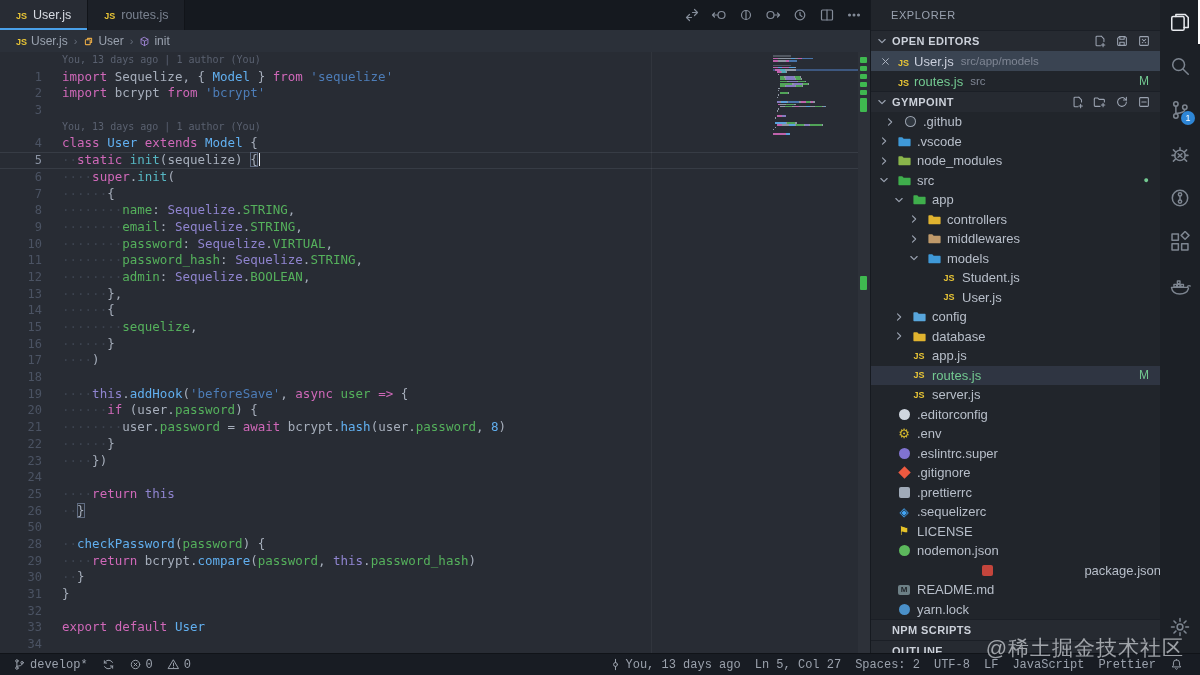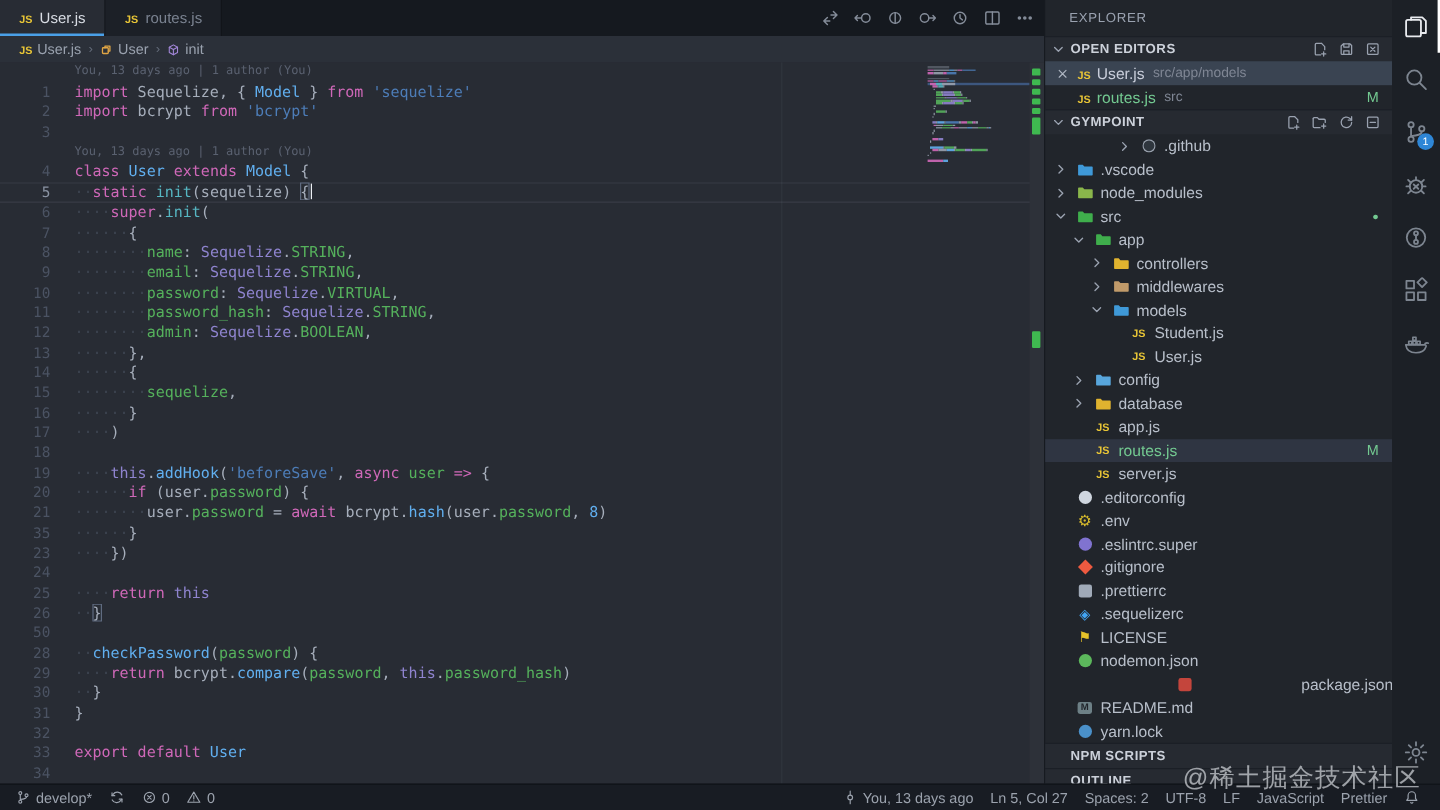--- a/index.html
+++ b/index.html
@@ -70,21 +70,21 @@
   #activity{position:absolute;left:1160px;top:0;width:40px;height:653px;background:#1c2026;}
   .actitem{height:44px;display:flex;align-items:center;justify-content:center;color:#7d8590;position:relative;}
   .actitem.active{color:#e8eaee;box-shadow:inset -2px 0 0 #fff;}
   .actbadge{position:absolute;right:5px;bottom:7px;min-width:14px;height:14px;border-radius:8px;
             background:#2e86d6;color:#fff;font-size:9px;display:flex;align-items:center;justify-content:center;}
   #actbottom{position:absolute;left:0;bottom:4px;width:40px;}
   
   #statusbar{position:absolute;left:0;bottom:0;width:1200px;height:22px;background:#181c23;
              border-top:1px solid #101318;display:flex;align-items:center;justify-content:space-between;
              font-size:12px;color:#9ba2ad;padding:0;box-sizing:border-box;}
-  .sbgroup{display:flex;align-items:center;height:100%;}
+  .sbgroup{display:flex;align-items:center;height:100%;font-family:Liberation Mono, monospace;}
   .sbitem{display:flex;align-items:center;gap:4px;padding:0 7px;height:100%;}
   #sbleft{padding-left:6px;}  #sbright{padding-right:10px;}
   
   #watermark{position:absolute;right:16px;top:634px;font-size:21px;color:rgba(238,240,245,0.62);
              letter-spacing:1px;z-index:50;pointer-events:none;}
   svg{display:block;}
 </style>
 </head>
 <body>
 
@@ -186,21 +186,21 @@
           <div class="crow"><span class="ln">12</span><span class="ct"><span class="ws">········</span><span class="tk-g">admin</span><span class="tk-d">: </span><span class="tk-v">Sequelize</span><span class="tk-d">.</span><span class="tk-g">BOOLEAN</span><span class="tk-d">,</span></span></div>
           <div class="crow"><span class="ln">13</span><span class="ct"><span class="ws">······</span><span class="tk-d">},</span></span></div>
           <div class="crow"><span class="ln">14</span><span class="ct"><span class="ws">······</span><span class="tk-d">{</span></span></div>
           <div class="crow"><span class="ln">15</span><span class="ct"><span class="ws">········</span><span class="tk-g">sequelize</span><span class="tk-d">,</span></span></div>
           <div class="crow"><span class="ln">16</span><span class="ct"><span class="ws">······</span><span class="tk-d">}</span></span></div>
           <div class="crow"><span class="ln">17</span><span class="ct"><span class="ws">····</span><span class="tk-d">)</span></span></div>
           <div class="crow"><span class="ln">18</span><span class="ct"></span></div>
           <div class="crow"><span class="ln">19</span><span class="ct"><span class="ws">····</span><span class="tk-v">this</span><span class="tk-d">.</span><span class="tk-b">addHook</span><span class="tk-d">(</span><span class="tk-s">'beforeSave'</span><span class="tk-d">, </span><span class="tk-k">async</span><span class="tk-g"> user</span><span class="tk-d"> </span><span class="tk-k">=&gt;</span><span class="tk-d"> {</span></span></div>
           <div class="crow"><span class="ln">20</span><span class="ct"><span class="ws">······</span><span class="tk-k">if</span><span class="tk-d"> (user.</span><span class="tk-g">password</span><span class="tk-d">) {</span></span></div>
           <div class="crow"><span class="ln">21</span><span class="ct"><span class="ws">········</span><span class="tk-d">user.</span><span class="tk-g">password</span><span class="tk-d"> = </span><span class="tk-k">await</span><span class="tk-d"> bcrypt.</span><span class="tk-b">hash</span><span class="tk-d">(user.</span><span class="tk-g">password</span><span class="tk-d">, </span><span class="tk-b">8</span><span class="tk-d">)</span></span></div>
-          <div class="crow"><span class="ln">35</span><span class="ct"><span class="ws">······</span><span class="tk-d">}</span></span></div>
+          <div class="crow"><span class="ln">22</span><span class="ct"><span class="ws">······</span><span class="tk-d">}</span></span></div>
           <div class="crow"><span class="ln">23</span><span class="ct"><span class="ws">····</span><span class="tk-d">})</span></span></div>
           <div class="crow"><span class="ln">24</span><span class="ct"></span></div>
           <div class="crow"><span class="ln">25</span><span class="ct"><span class="ws">····</span><span class="tk-k">return</span><span class="tk-v"> this</span></span></div>
           <div class="crow"><span class="ln">26</span><span class="ct"><span class="ws">··</span><span class="tk-bm">}</span></span></div>
           <div class="crow"><span class="ln">50</span><span class="ct"></span></div>
           <div class="crow"><span class="ln">28</span><span class="ct"><span class="ws">··</span><span class="tk-b">checkPassword</span><span class="tk-d">(</span><span class="tk-g">password</span><span class="tk-d">) {</span></span></div>
           <div class="crow"><span class="ln">29</span><span class="ct"><span class="ws">····</span><span class="tk-k">return</span><span class="tk-d"> bcrypt.</span><span class="tk-b">compare</span><span class="tk-d">(</span><span class="tk-g">password</span><span class="tk-d">, </span><span class="tk-v">this</span><span class="tk-d">.</span><span class="tk-g">password_hash</span><span class="tk-d">)</span></span></div>
           <div class="crow"><span class="ln">30</span><span class="ct"><span class="ws">··</span><span class="tk-d">}</span></span></div>
           <div class="crow"><span class="ln">31</span><span class="ct"><span class="tk-d">}</span></span></div>
           <div class="crow"><span class="ln">32</span><span class="ct"></span></div>
@@ -481,21 +481,21 @@
             <span>
               <svg width="14" height="14" viewBox="0 0 16 16" fill="none" stroke="currentColor" stroke-width="1.2" stroke-linecap="round" stroke-linejoin="round">
                 <rect x="3" y="3" width="10" height="10" rx="1"></rect>
                 <path d="M5.5 8h5"></path>
               </svg>
             </span>
           </span>
         </div>
       </div>
     <div id="tree">
-        <div class="trow" style="padding-left: 12px; margin-left: 47px;">
+        <div class="trow" style="padding-left: 12px;">
           <span class="chev">
             <svg width="12" height="12" viewBox="0 0 16 16" fill="none" stroke="currentColor" stroke-width="1.5" stroke-linecap="round" stroke-linejoin="round">
               <path d="M6 3.8l4.2 4.2L6 12.2"></path>
             </svg>
           </span>
           <span class="ticon">
             <span class="shp" style="background:#2f363e;border-radius:50%;box-shadow:inset 0 0 0 1px #99a1ad"></span>
           </span>
           <span class="tname">.github</span>
         </div>

